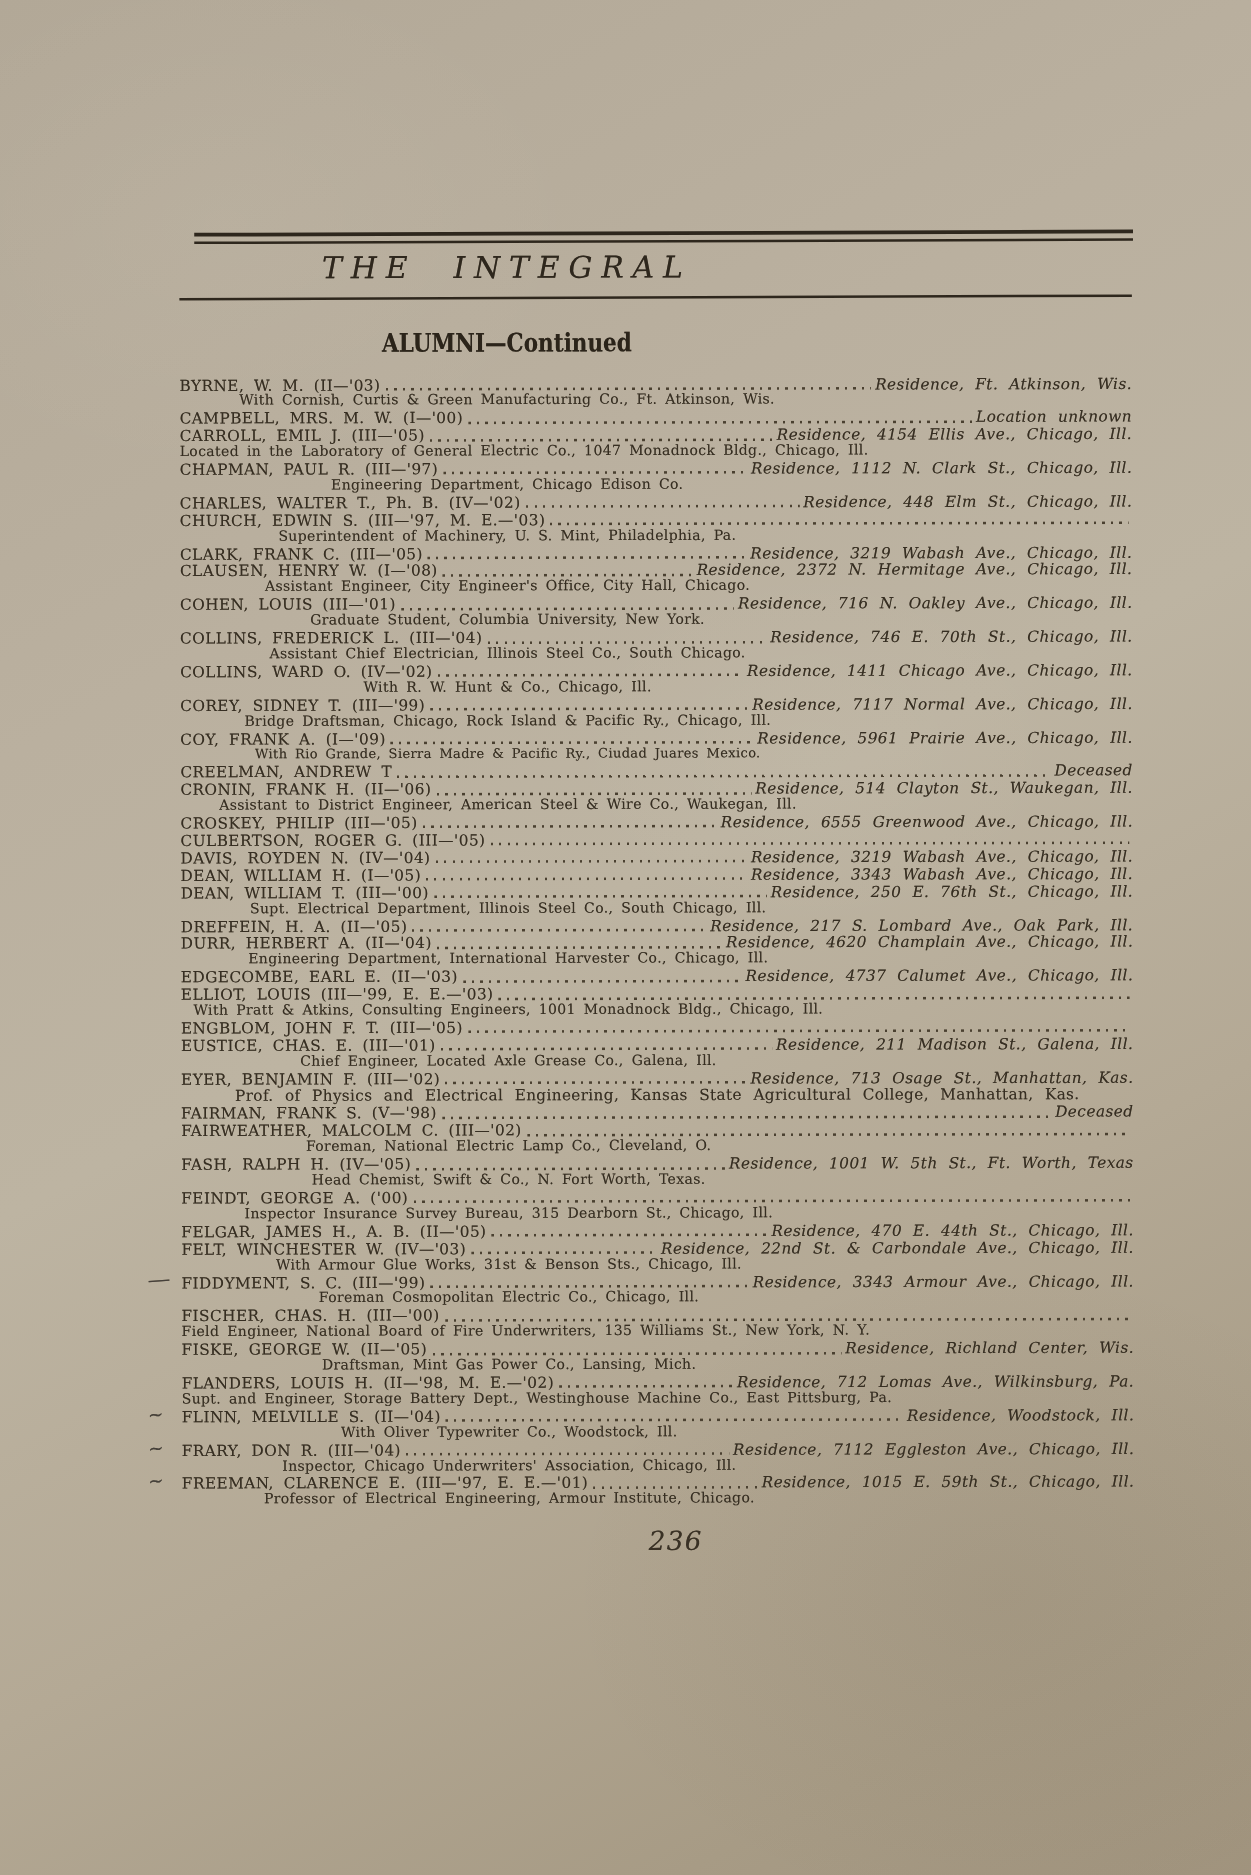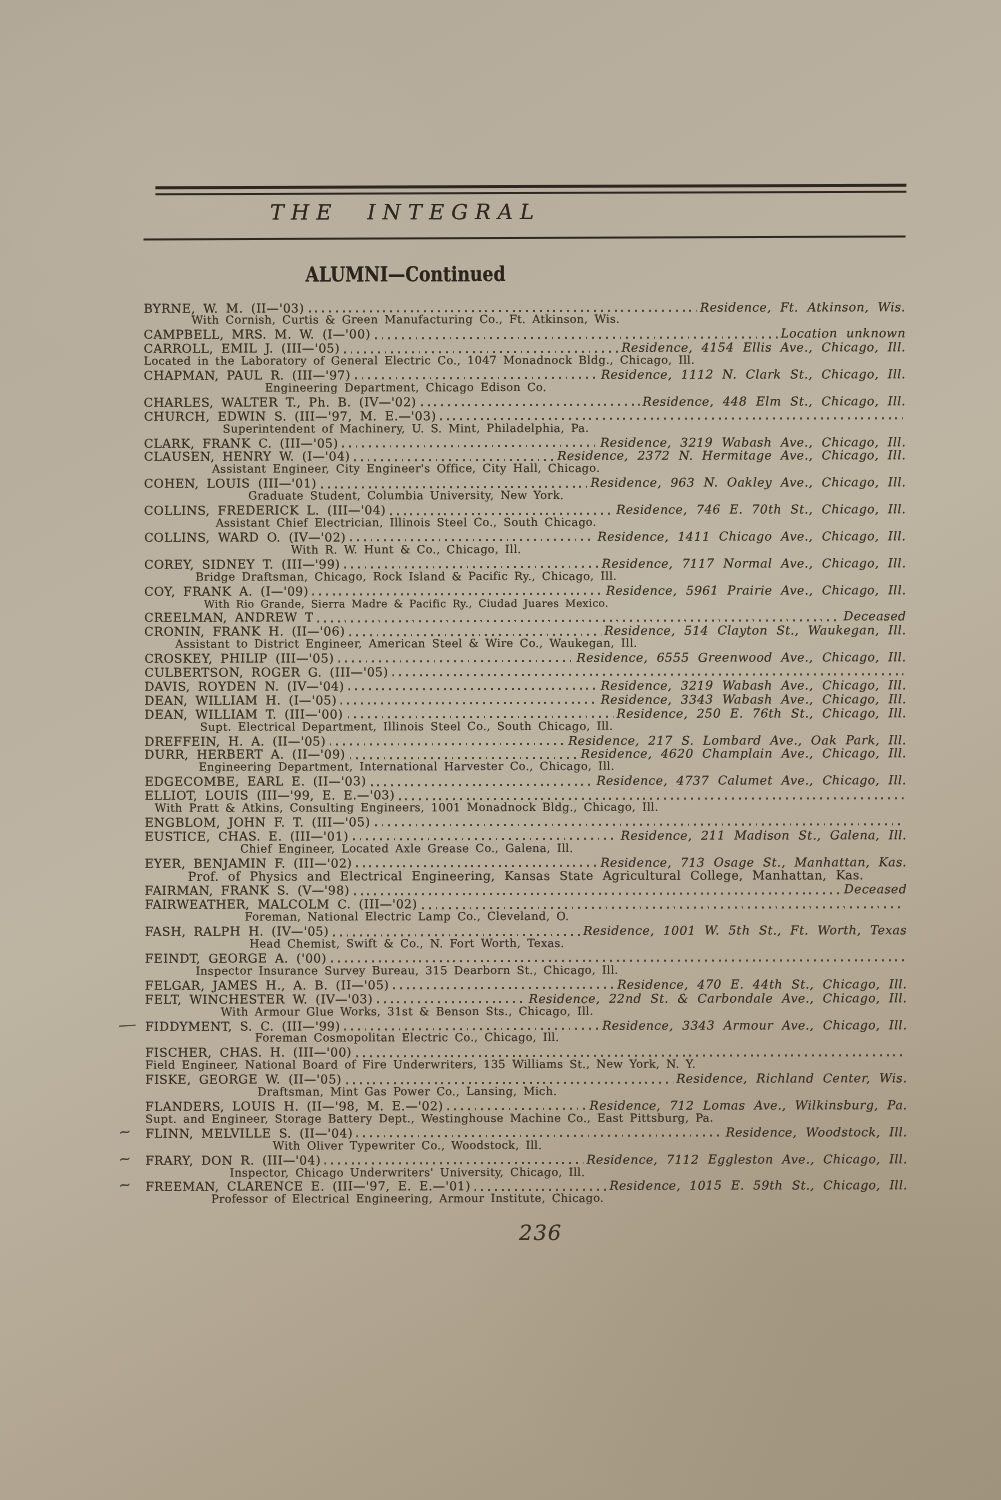--- a/index.html
+++ b/index.html
@@ -20,21 +20,21 @@
   .content{position:absolute;left:143px;top:0;width:762px;transform:rotate(-0.12deg);color:#362e22;}
 
   .rule{position:absolute;background:#2e271d;}
   .rule-top-1{top:185px;left:12px;width:751px;height:2.6px;transform:rotate(-0.08deg);}
   .rule-top-2{top:192px;left:12px;width:751px;height:1.5px;transform:rotate(-0.08deg);}
   .rule-mid{top:237px;left:0px;width:762px;height:1.6px;transform:rotate(-0.1deg);}
 
   .center-col{position:absolute;left:0;width:524px;text-align:center;}
   .book-title-row{top:200px;}
   .book-title{
-    margin:0;display:inline-block;font-size:21px;font-weight:400;font-style:italic;
+    margin:0;display:inline-block;font-size:24px;font-weight:400;font-style:italic;
     letter-spacing:7px;word-spacing:15px;color:#2e271d;white-space:nowrap;
     text-shadow:0 0 0.5px rgba(40,30,18,0.55);
     text-align:center;
   }
   .section-title-row{top:262px;}
   .section-title{
     margin:0;display:inline-block;font-size:20.5px;font-weight:700;color:#2b241a;
     transform:scaleX(0.84);transform-origin:center;white-space:nowrap;
     text-shadow:0 0 0.5px rgba(40,30,18,0.5);
   }
@@ -135,31 +135,31 @@
         </div>
         <div class="entry">
           <div class="entry-main">
             <span class="entry-name">CLARK, FRANK C. (III—'05)</span>
             <span class="leader"></span>
             <span class="entry-right">Residence, 3219 Wabash Ave., Chicago, Ill.</span>
           </div>
         </div>
         <div class="entry">
           <div class="entry-main">
-            <span class="entry-name">CLAUSEN, HENRY W. (I—'04)</span>
+            <span class="entry-name">CLAUSEN, HENRY W. (I—'08)</span>
             <span class="leader"></span>
             <span class="entry-right">Residence, 2372 N. Hermitage Ave., Chicago, Ill.</span>
           </div>
           <div class="entry-sub-wrap"><span class="entry-sub">Assistant Engineer, City Engineer's Office, City Hall, Chicago.</span></div>
         </div>
         <div class="entry">
           <div class="entry-main">
             <span class="entry-name">COHEN, LOUIS (III—'01)</span>
             <span class="leader"></span>
-            <span class="entry-right">Residence, 963 N. Oakley Ave., Chicago, Ill.</span>
+            <span class="entry-right">Residence, 716 N. Oakley Ave., Chicago, Ill.</span>
           </div>
           <div class="entry-sub-wrap"><span class="entry-sub">Graduate Student, Columbia University, New York.</span></div>
         </div>
         <div class="entry">
           <div class="entry-main">
             <span class="entry-name">COLLINS, FREDERICK L. (III—'04)</span>
             <span class="leader"></span>
             <span class="entry-right">Residence, 746 E. 70th St., Chicago, Ill.</span>
           </div>
           <div class="entry-sub-wrap"><span class="entry-sub">Assistant Chief Electrician, Illinois Steel Co., South Chicago.</span></div>
@@ -240,21 +240,21 @@
         </div>
         <div class="entry">
           <div class="entry-main">
             <span class="entry-name">DREFFEIN, H. A. (II—'05)</span>
             <span class="leader"></span>
             <span class="entry-right">Residence, 217 S. Lombard Ave., Oak Park, Ill.</span>
           </div>
         </div>
         <div class="entry">
           <div class="entry-main">
-            <span class="entry-name">DURR, HERBERT A. (II—'09)</span>
+            <span class="entry-name">DURR, HERBERT A. (II—'04)</span>
             <span class="leader"></span>
             <span class="entry-right">Residence, 4620 Champlain Ave., Chicago, Ill.</span>
           </div>
           <div class="entry-sub-wrap"><span class="entry-sub">Engineering Department, International Harvester Co., Chicago, Ill.</span></div>
         </div>
         <div class="entry">
           <div class="entry-main">
             <span class="entry-name">EDGECOMBE, EARL E. (II—'03)</span>
             <span class="leader"></span>
             <span class="entry-right">Residence, 4737 Calumet Ave., Chicago, Ill.</span>
@@ -374,21 +374,21 @@
           </div>
           <div class="entry-sub-wrap"><span class="entry-sub">With Oliver Typewriter Co., Woodstock, Ill.</span></div>
         </div>
         <div class="entry">
           <div class="entry-main">
             <span class="pencil-mark">~</span>
             <span class="entry-name">FRARY, DON R. (III—'04)</span>
             <span class="leader"></span>
             <span class="entry-right">Residence, 7112 Eggleston Ave., Chicago, Ill.</span>
           </div>
-          <div class="entry-sub-wrap"><span class="entry-sub">Inspector, Chicago Underwriters' University, Chicago, Ill.</span></div>
+          <div class="entry-sub-wrap"><span class="entry-sub">Inspector, Chicago Underwriters' Association, Chicago, Ill.</span></div>
         </div>
         <div class="entry">
           <div class="entry-main">
             <span class="pencil-mark">~</span>
             <span class="entry-name">FREEMAN, CLARENCE E. (III—'97, E. E.—'01)</span>
             <span class="leader"></span>
             <span class="entry-right">Residence, 1015 E. 59th St., Chicago, Ill.</span>
           </div>
           <div class="entry-sub-wrap"><span class="entry-sub">Professor of Electrical Engineering, Armour Institute, Chicago.</span></div>
         </div>

